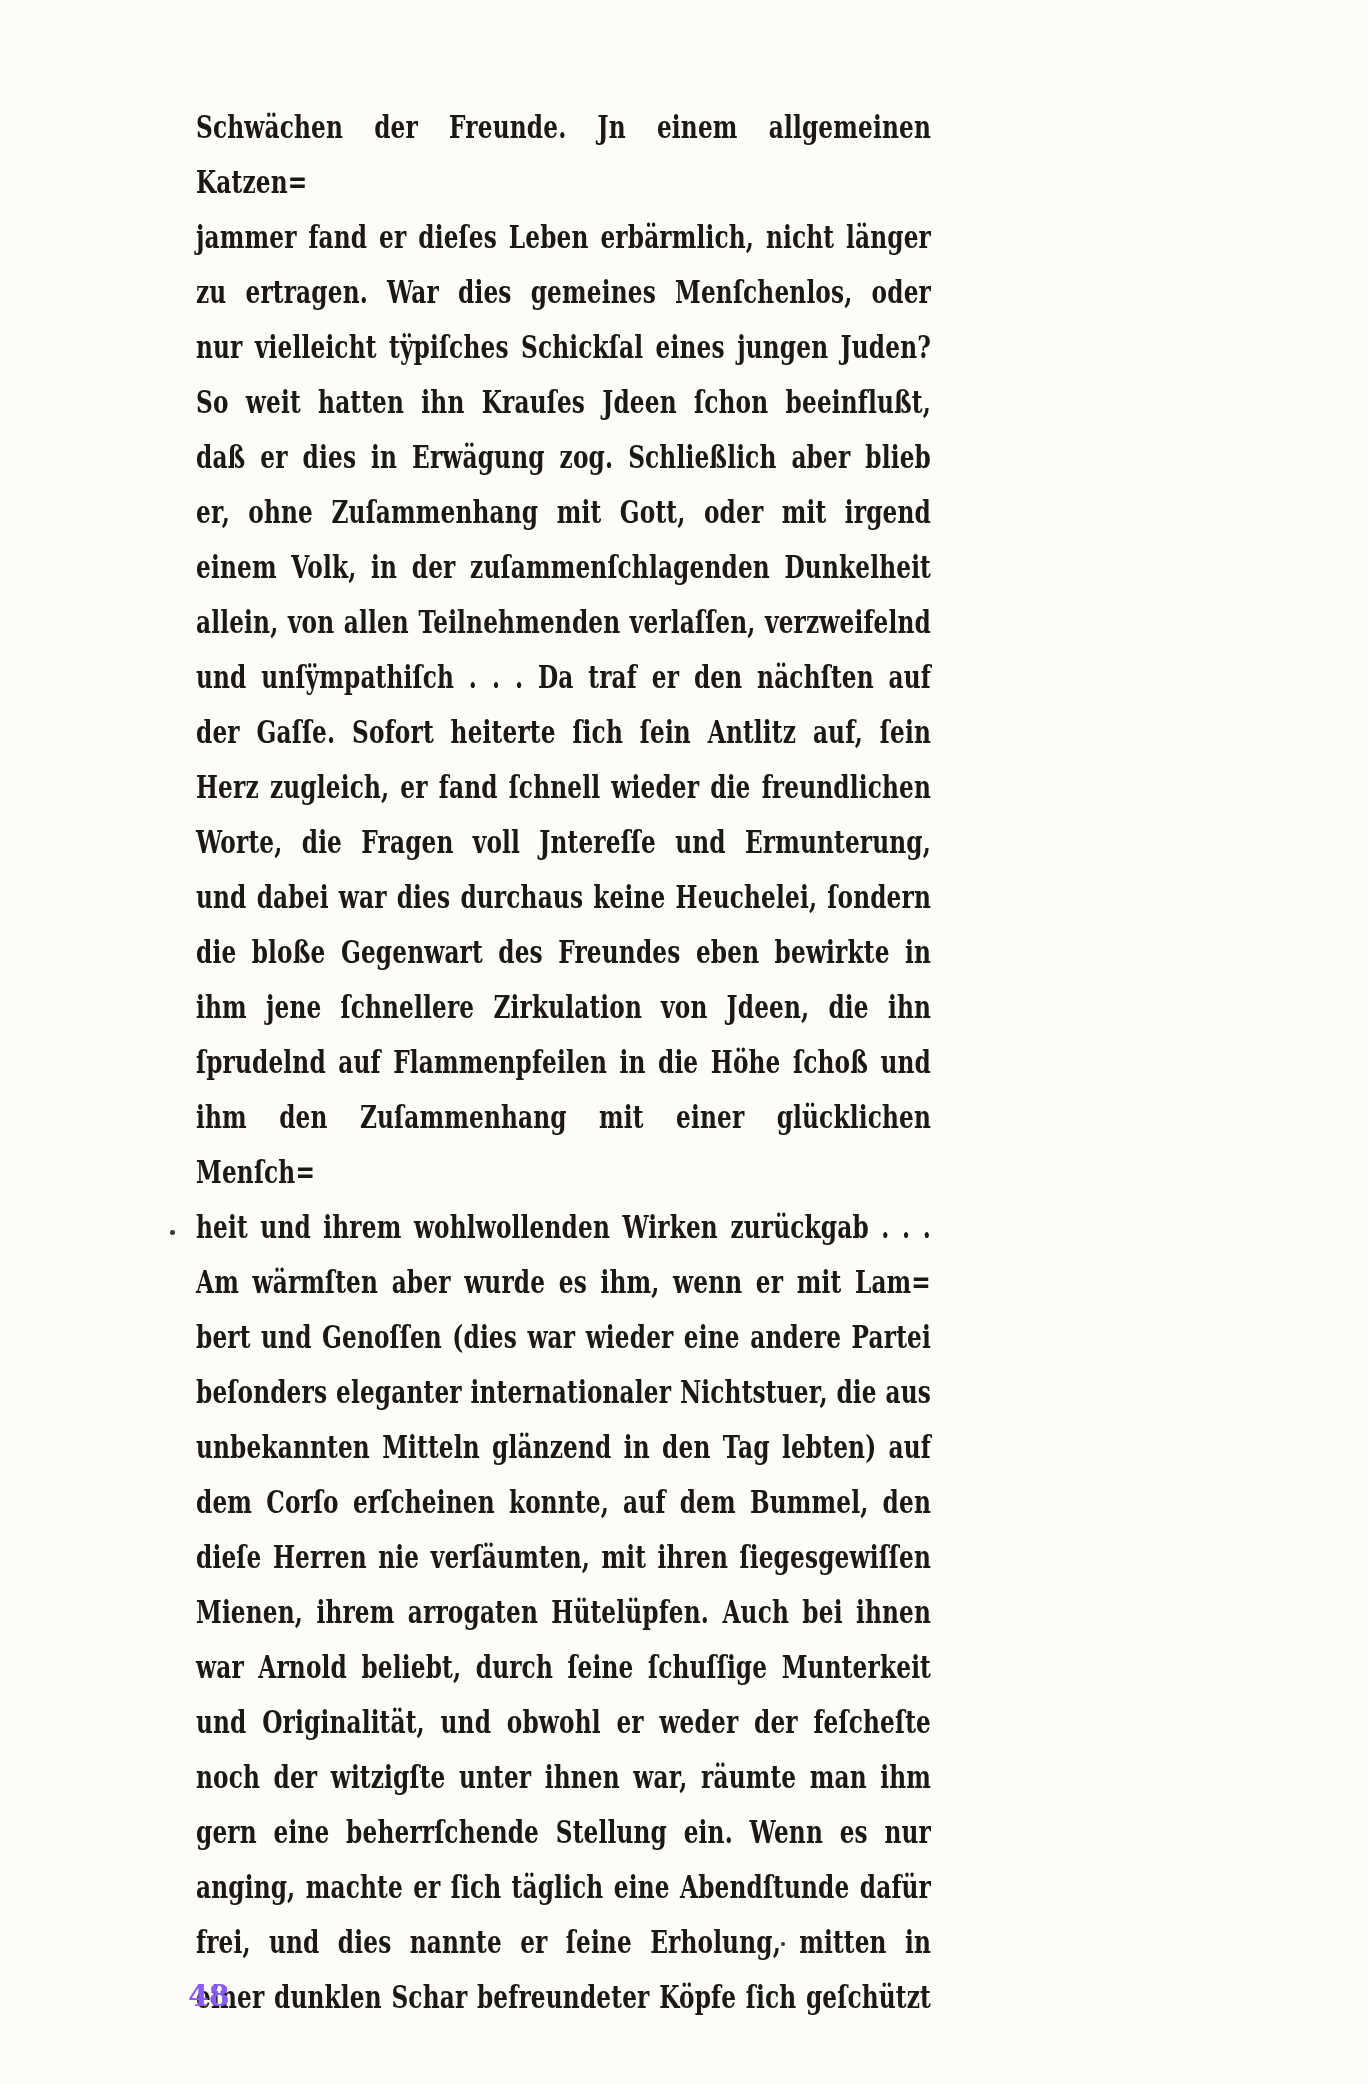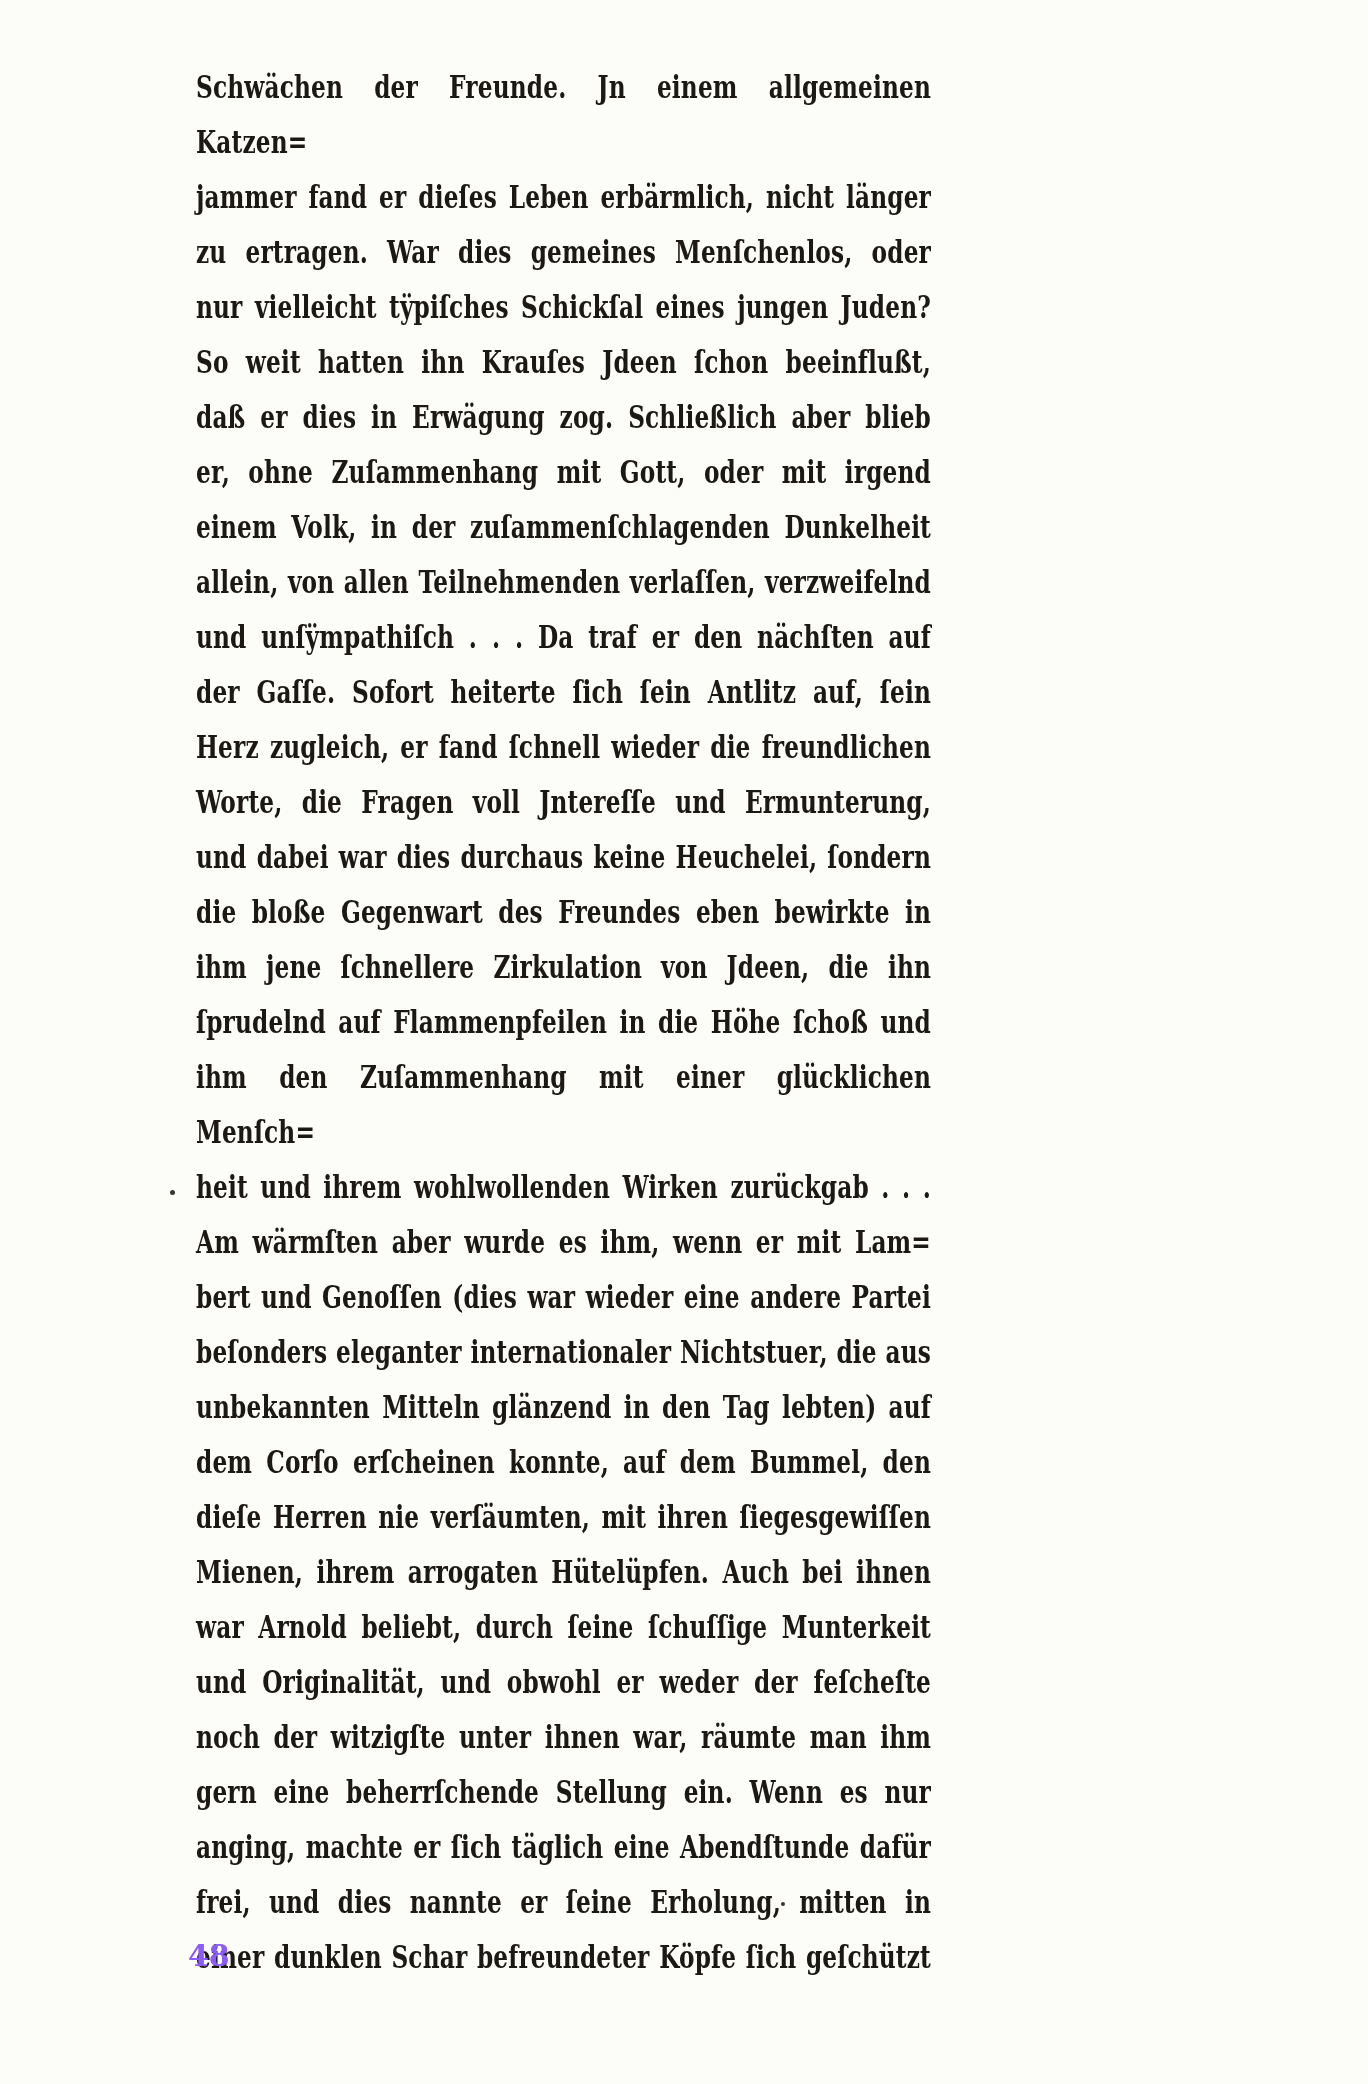--- a/index.html
+++ b/index.html
@@ -11,20 +11,21 @@
     height: 2084px;
     background: #fbfbf8;
     font-family: "DejaVu Serif", "Liberation Serif", serif;
     overflow: hidden;
   }
   .page {
     position: relative;
     width: 1368px;
     height: 1596px;
     background: #fcfcf9;
+    margin-top: 40px;
   }
   .text-block {
     position: absolute;
     left: 196px;
     top: 60px;
     width: 980px;               
     transform: scaleX(0.75);    
     transform-origin: left top;
   }
   .line {

